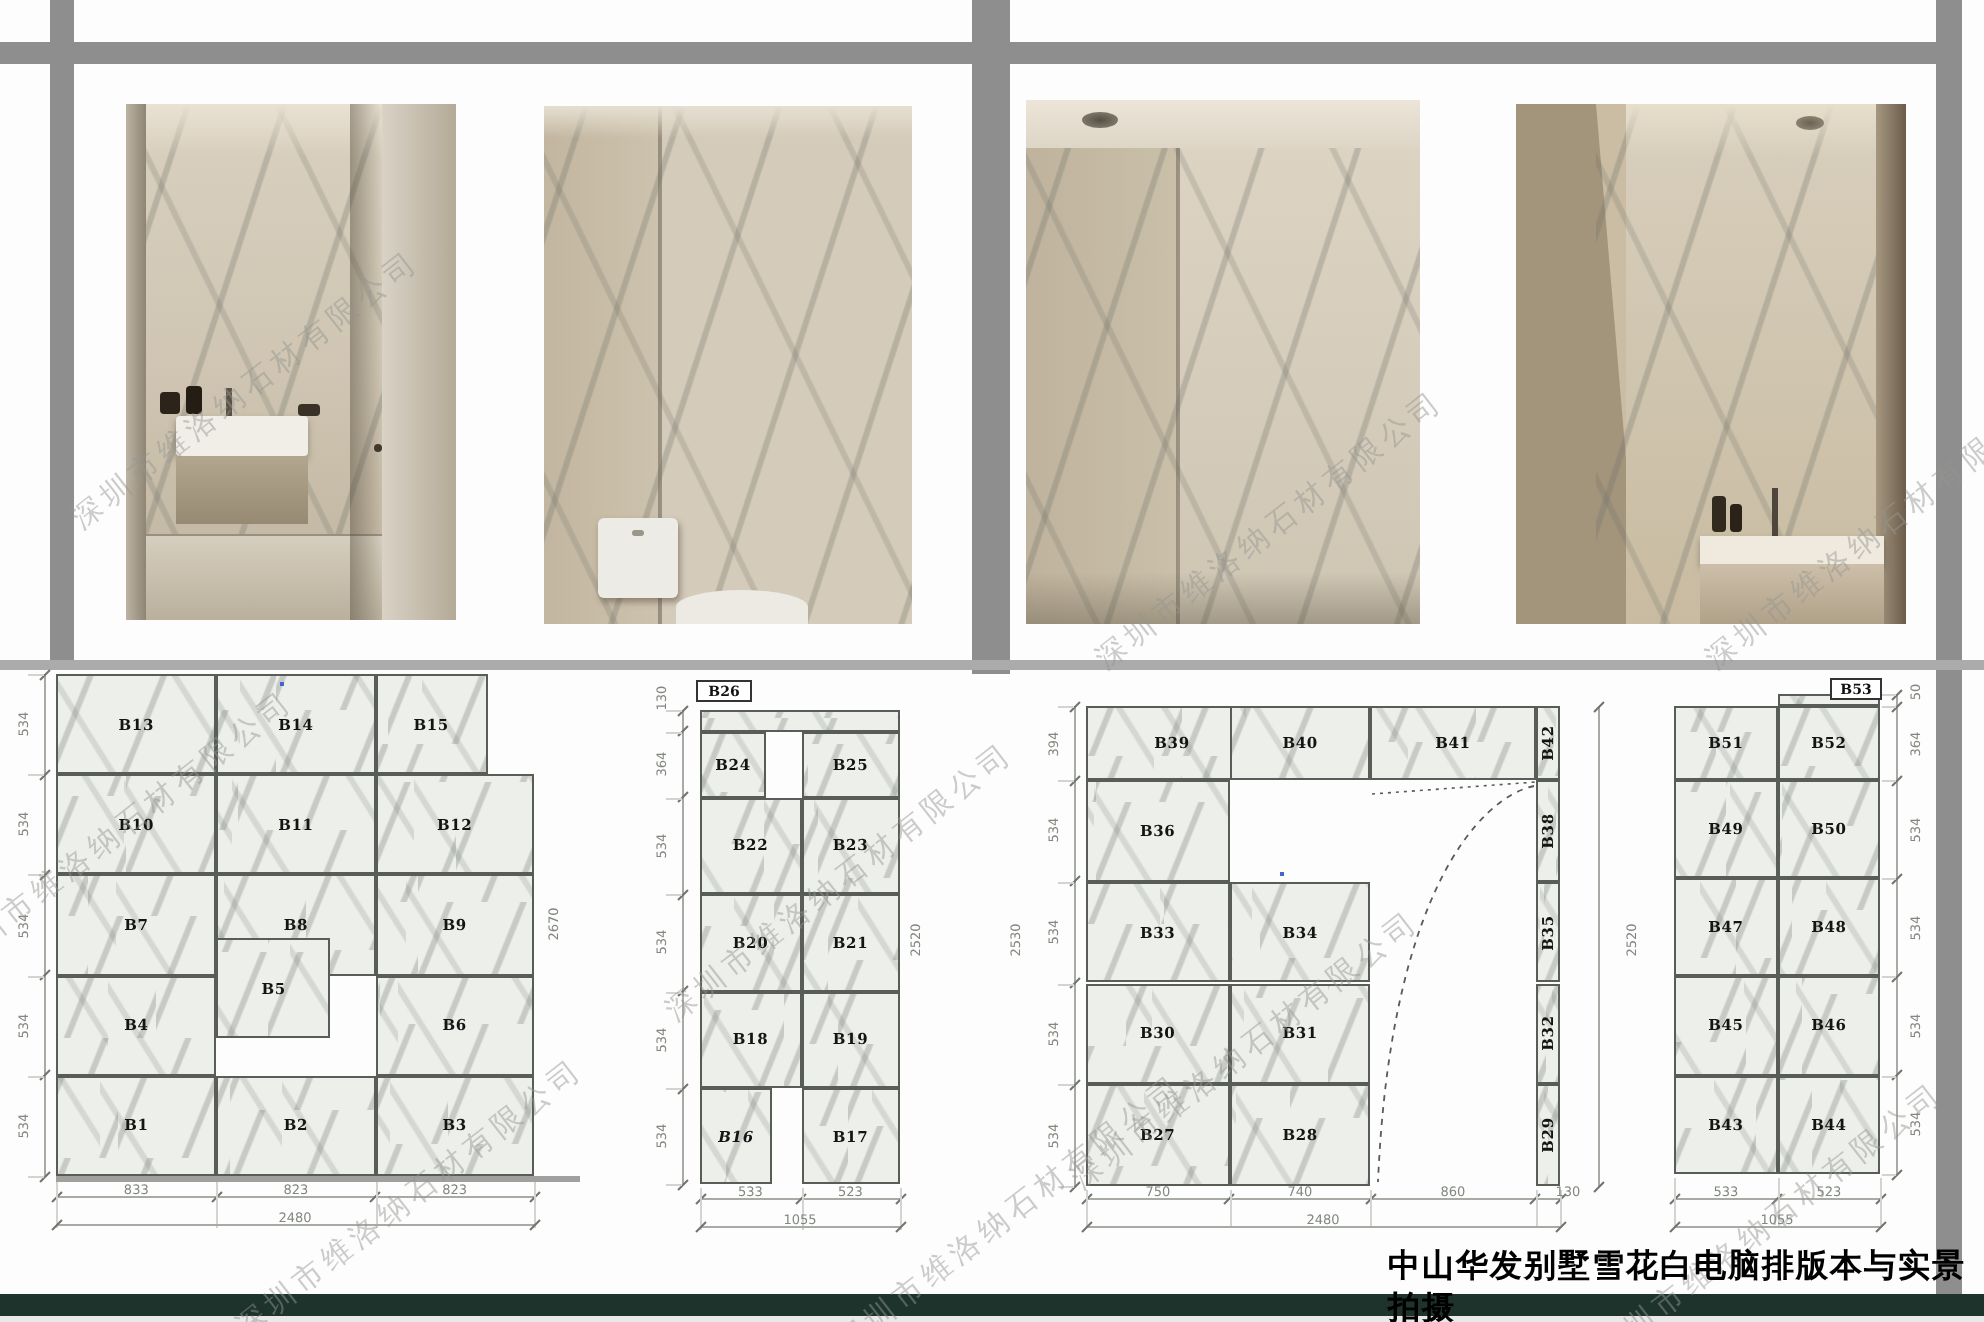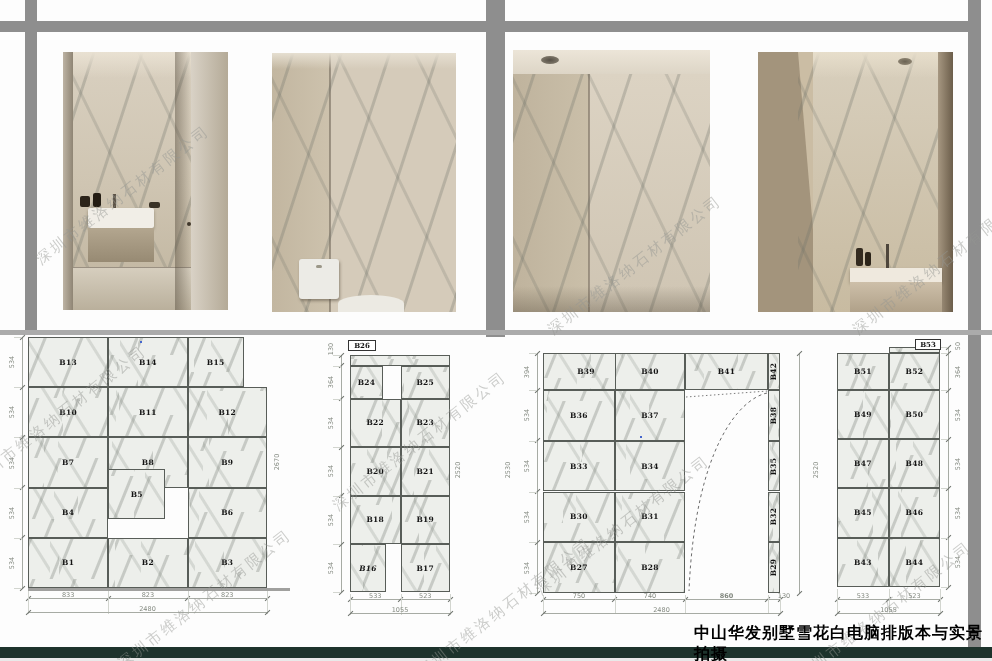--- a/index.html
+++ b/index.html
@@ -280,23 +280,20 @@
     </div>
     <div class="cell" style="left: 685.4px; top: 353px; width: 82.2px; height: 37px; background-position: 52px 17px, 18px 0px;">
       <span>B41</span>
     </div>
     <div class="cell cellv" style="left: 767.6px; top: 353px; width: 12.4px; height: 37px; background-position: 28px 34px, 29px 0px;">
       <span>B42</span>
     </div>
     <div class="cell" style="left: 543px; top: 390px; width: 71.7px; height: 50.8px; background-position: 4px 10px, 3px 0px;">
       <span>B36</span>
     </div>
-    <div class="cell" style="left: 614.7px; top: 390px; width: 70.7px; height: 50.8px; background-position: 33px 27px, 14px 0px;">
-      <span>B37</span>
-    </div>
     <div class="cell cellv" style="left: 767.6px; top: 390px; width: 12.4px; height: 50.8px; background-position: 9px 3px, 25px 0px;">
       <span>B38</span>
     </div>
     <div class="cell" style="left: 543px; top: 440.8px; width: 71.7px; height: 50.7px; background-position: 38px 20px, 36px 0px;">
       <span>B33</span>
     </div>
     <div class="cell" style="left: 614.7px; top: 440.8px; width: 70.7px; height: 50.7px; background-position: 14px 37px, 10px 0px;">
       <span>B34</span>
     </div>
     <div class="cell cellv" style="left: 767.6px; top: 440.8px; width: 12.4px; height: 50.7px; background-position: 43px 13px, 21px 0px;">
@@ -349,21 +346,21 @@
     <div class="tick" style="left: 611.2px; top: 598.5px;"></div>
     <div class="extline" style="left: 614.7px; top: 595px; width: 1px; height: 19px;"></div>
     <div class="tick" style="left: 681.9px; top: 598.5px;"></div>
     <div class="extline" style="left: 685.4px; top: 595px; width: 1px; height: 19px;"></div>
     <div class="tick" style="left: 764.1px; top: 598.5px;"></div>
     <div class="extline" style="left: 767.6px; top: 595px; width: 1px; height: 19px;"></div>
     <div class="tick" style="left: 776.5px; top: 598.5px;"></div>
     <div class="extline" style="left: 780px; top: 595px; width: 1px; height: 19px;"></div>
     <div class="hdim" style="left: 579px; top: 592px;">750</div>
     <div class="hdim" style="left: 650px; top: 592px;">740</div>
-    <div class="hdim" style="left: 726.5px; top: 592px; font-weight: bold;">860</div>
+    <div class="hdim" style="left: 726.5px; top: 592px;">860</div>
     <div class="hdim" style="left: 784px; top: 592px;">130</div>
     <div class="dline" style="left: 543px; top: 613px; width: 237px; height: 1px;"></div>
     <div class="tick" style="left: 539.5px; top: 612.5px;"></div>
     <div class="tick" style="left: 776.5px; top: 612.5px;"></div>
     <div class="hdim" style="left: 661.5px; top: 606px;">2480</div>
     <div class="cell" style="left: 888.9px; top: 347px; width: 51.1px; height: 6px; background-position: 44px 36px, 31px 0px;"></div>
     <div class="labelbox" style="left: 915px; top: 339px; width: 26px; height: 11px;">B53</div>
     <div class="cell" style="left: 837px; top: 353px; width: 51.9px; height: 37px; background-position: 20px 12px, 5px 0px;">
       <span>B51</span>
     </div>

